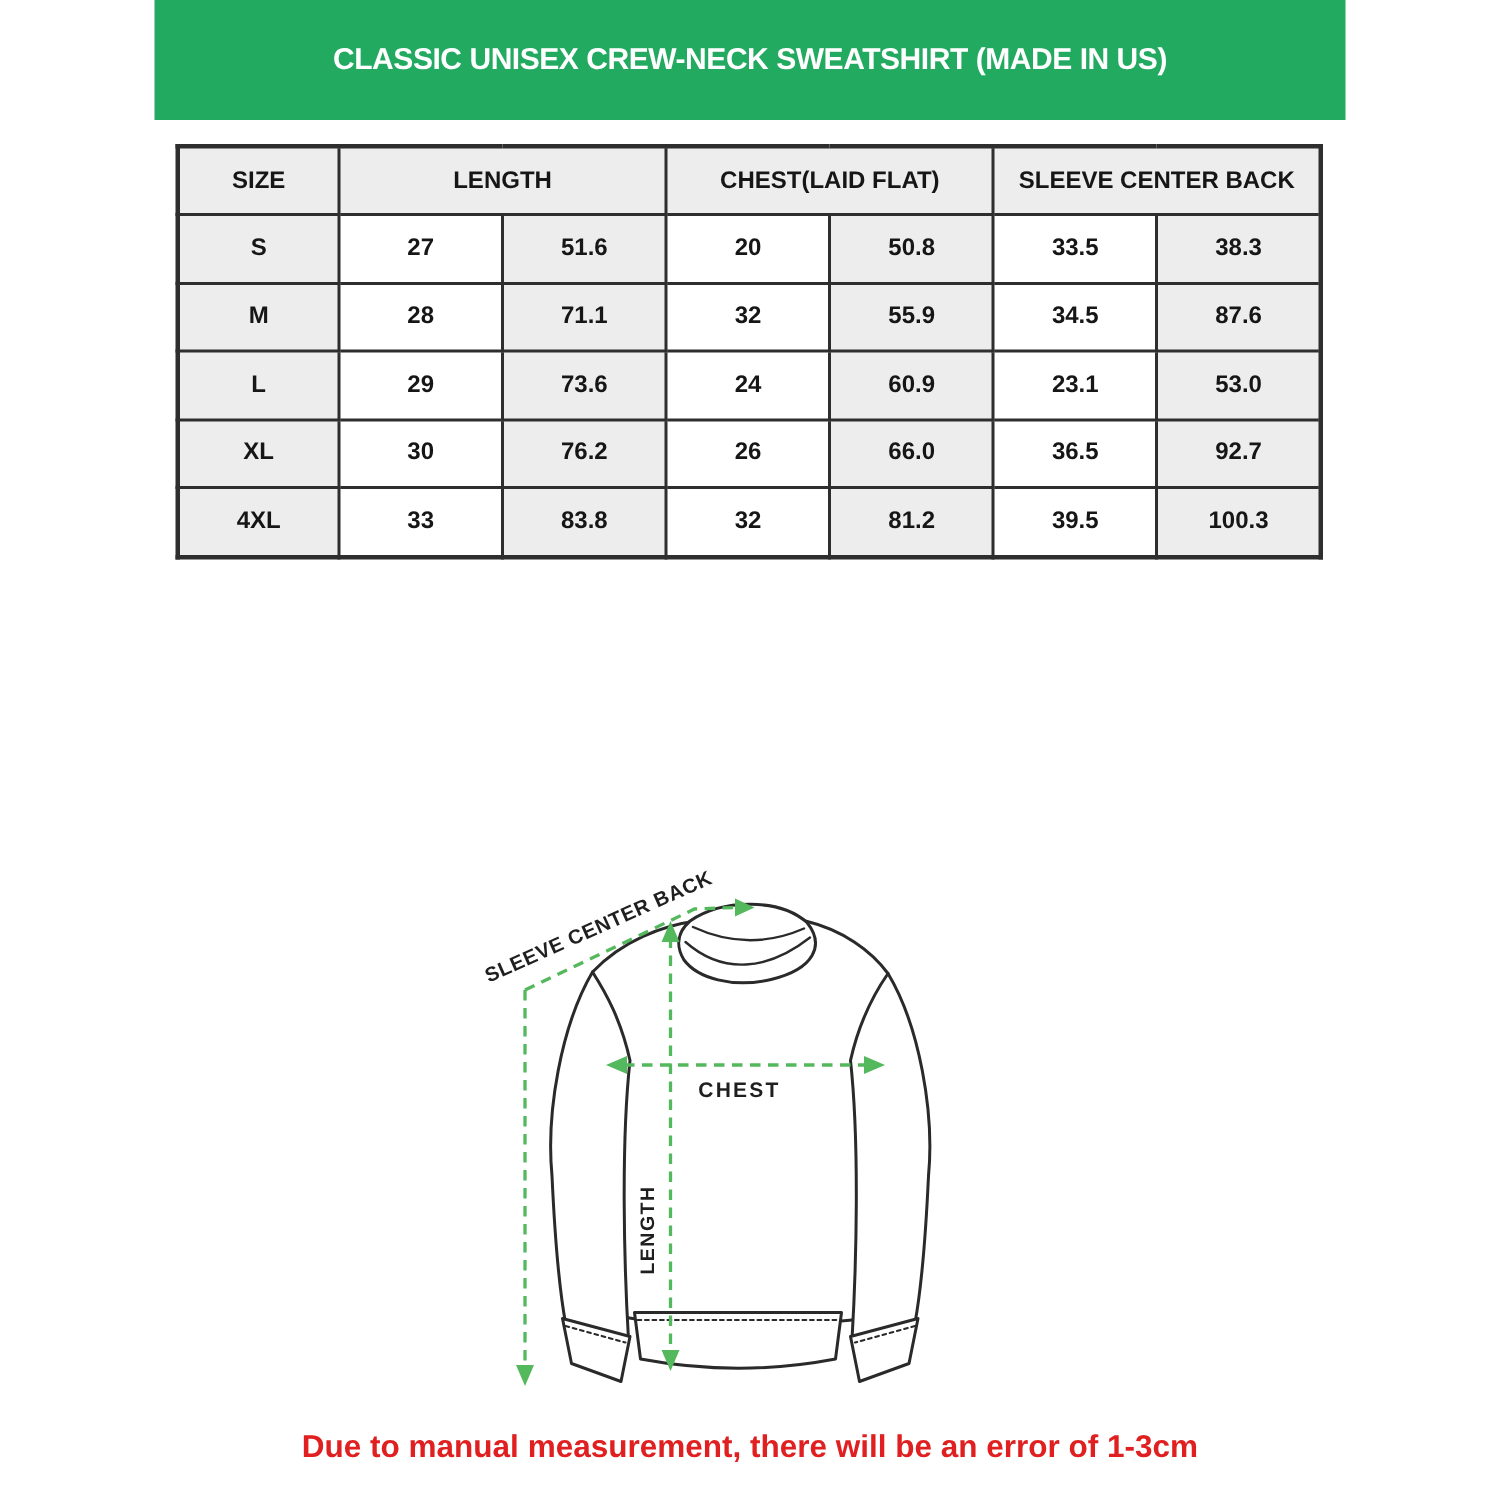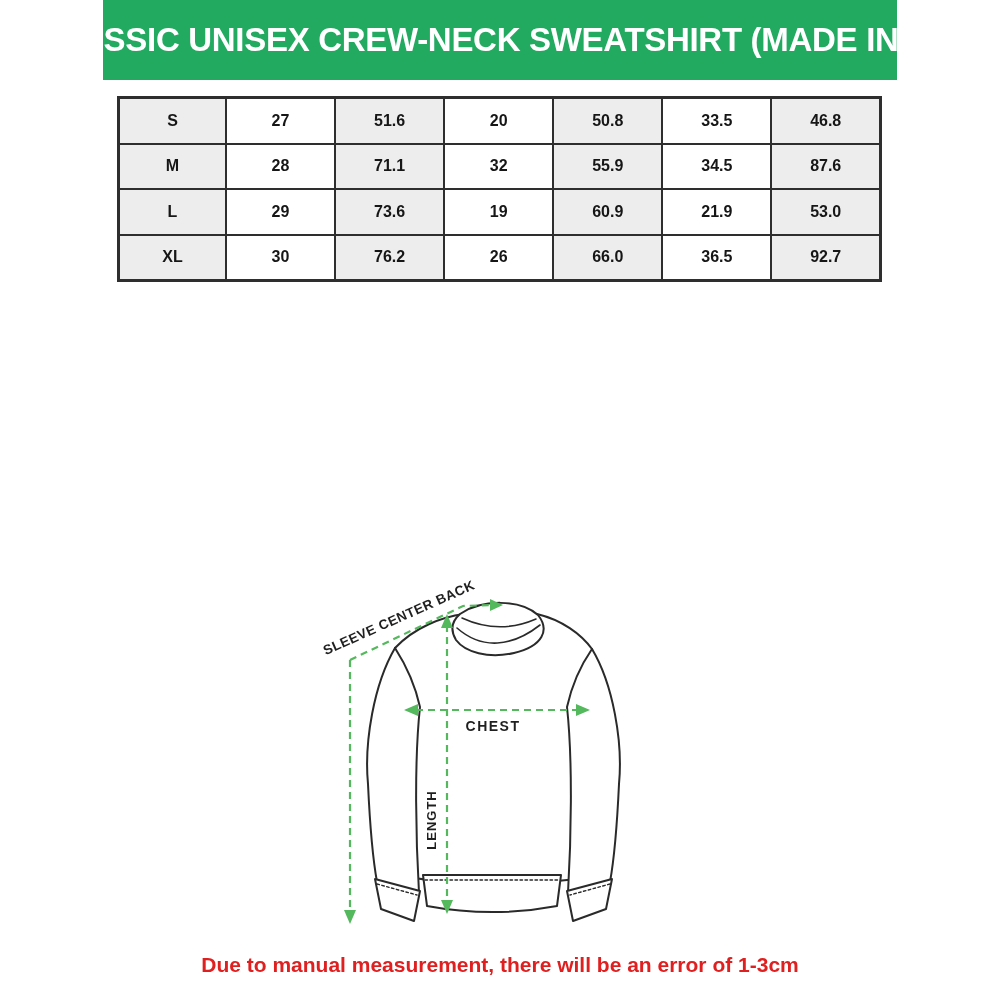--- a/index.html
+++ b/index.html
@@ -16,21 +16,21 @@
   .banner {
     position: absolute;
     left: 103px; top: 0;
     width: 794px; height: 80px;
     background: #23aa61;
     display: flex; align-items: center; justify-content: center;
   }
   .banner h1 {
     margin: 0;
     color: #ffffff;
-    font-size: 33px;
+    font-size: 20px;
     font-weight: 700;
     letter-spacing: -0.3px;
     white-space: nowrap;
   }
 
   
   table.size-table {
     position: absolute;
     left: 117px; top: 96px;
     width: 765px;
@@ -86,58 +86,73 @@
     <colgroup>
       <col class="size-col">
         <col>
         <col>
         <col>
         <col>
         <col>
         <col>
     </colgroup>
     <thead>
+      <tr class="group-row">
+        <th>SIZE</th>
+        <th colspan="2">LENGTH</th>
+        <th colspan="2">CHEST(LAID FLAT)</th>
+        <th colspan="2">SLEEVE CENTER BACK</th>
+      </tr>
     </thead>
     <tbody>
       <tr class="data-row">
         <th>S</th>
         <td>27</td>
         <td>51.6</td>
         <td>20</td>
         <td>50.8</td>
         <td>33.5</td>
-        <td>46.8</td>
+        <td>38.3</td>
       </tr>
       <tr class="data-row">
         <th>M</th>
         <td>28</td>
         <td>71.1</td>
         <td>32</td>
         <td>55.9</td>
         <td>34.5</td>
         <td>87.6</td>
       </tr>
       <tr class="data-row">
         <th>L</th>
         <td>29</td>
         <td>73.6</td>
-        <td>19</td>
+        <td>24</td>
         <td>60.9</td>
-        <td>21.9</td>
+        <td>23.1</td>
         <td>53.0</td>
       </tr>
       <tr class="data-row">
         <th>XL</th>
         <td>30</td>
         <td>76.2</td>
         <td>26</td>
         <td>66.0</td>
         <td>36.5</td>
         <td>92.7</td>
       </tr>
+      <tr class="data-row">
+        <th>4XL</th>
+        <td>33</td>
+        <td>83.8</td>
+        <td>32</td>
+        <td>81.2</td>
+        <td>39.5</td>
+        <td>100.3</td>
+      </tr>
     </tbody>
   </table>
 
   <svg class="diagram" viewBox="0 0 390 372">
     <g stroke="#2a2a2a" stroke-width="2" fill="#ffffff" stroke-linejoin="round" stroke-linecap="round">
 
       <path d="M85,76 C105,55 132,45 154,42 C178,38 206,38 227,42 C252,48 271,62 282,77
                C292,152 290,246 283,305 C230,313 135,313 101,305 C96,246 94,152 85,76 Z"></path>
 
       <path d="M113,303 L251,303 L247,334 C205,342 160,342 117,334 Z"></path>

